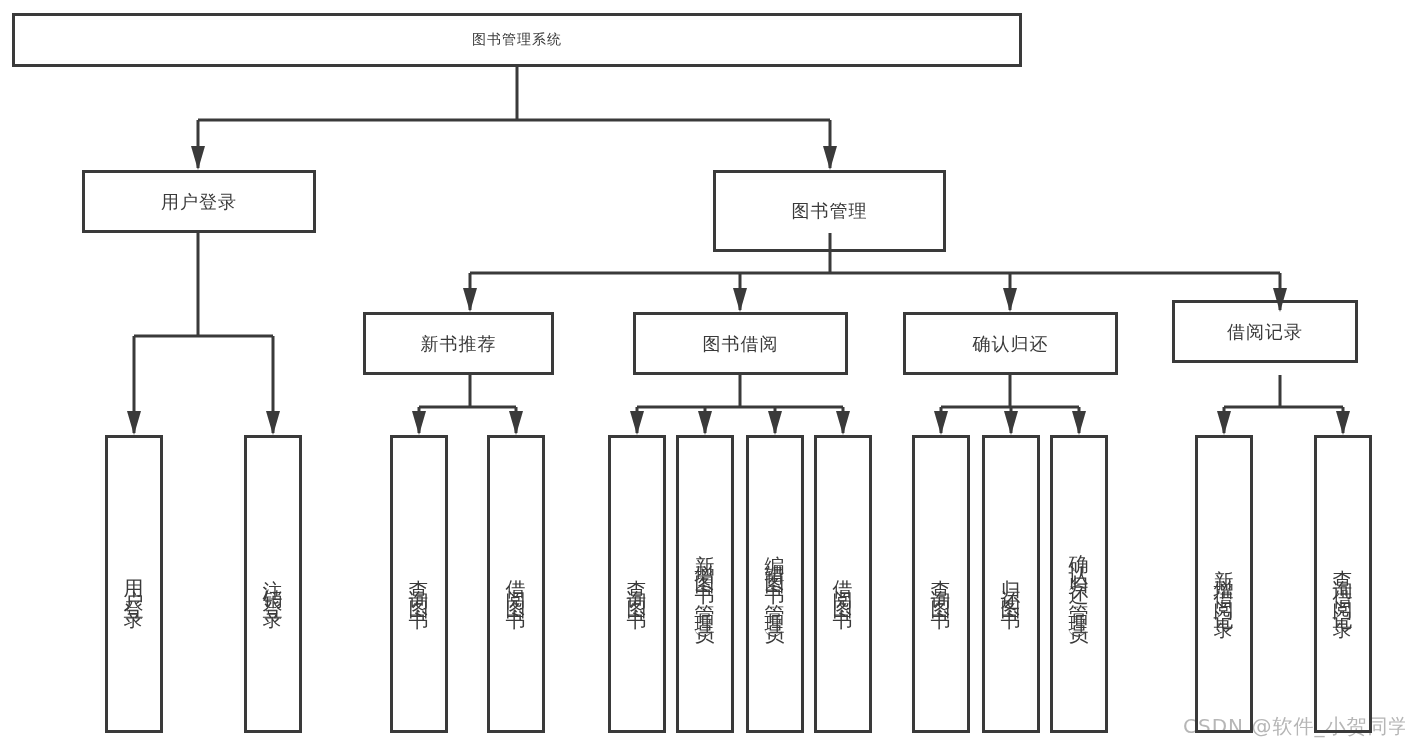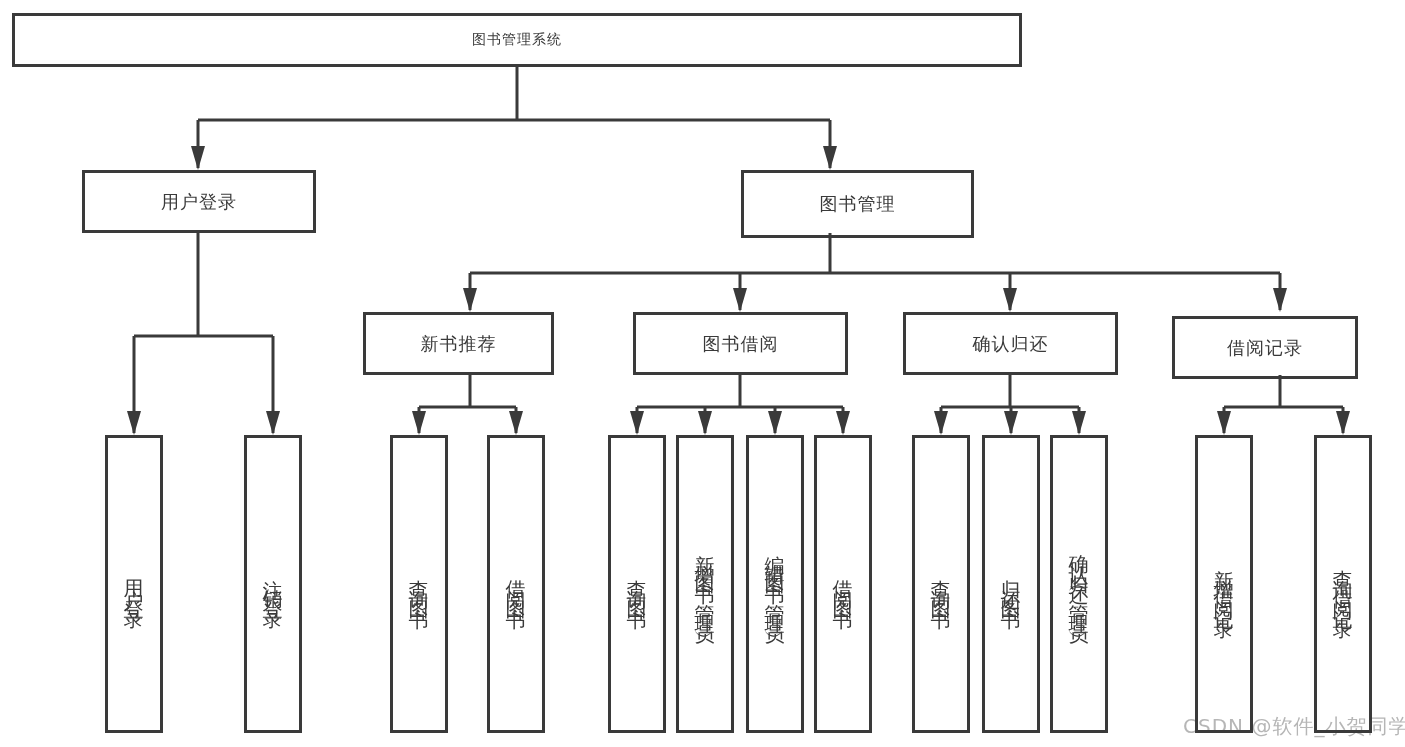--- a/index.html
+++ b/index.html
@@ -73,34 +73,34 @@
 
   <div class="watermark" style="left:1183px;top:713px;">CSDN @软件_小贺同学</div>
 
   <div class="node" style="left:12px;top:13px;width:1010px;height:54px;">
     <span class="hlabel root-label">图书管理系统</span>
   </div>
 
   <div class="node" style="left:82px;top:170px;width:234px;height:63px;">
     <span class="hlabel">用户登录</span>
   </div>
-  <div class="node" style="left:713px;top:170px;width:233px;height:68px;margin-left:28px;">
+  <div class="node" style="left:713px;top:170px;width:233px;height:82px;">
     <span class="hlabel">图书管理</span>
   </div>
 
   <div class="node" style="left:363px;top:312px;width:191px;height:63px;">
     <span class="hlabel">新书推荐</span>
   </div>
   <div class="node" style="left:633px;top:312px;width:215px;height:63px;text-align:center;">
     <span class="hlabel">图书借阅</span>
   </div>
   <div class="node" style="left:903px;top:312px;width:215px;height:63px;">
     <span class="hlabel">确认归还</span>
   </div>
-  <div class="node" style="left:1172px;top:316px;width:186px;height:63px;align-items:center;">
+  <div class="node" style="left:1172px;top:300px;width:186px;height:63px;align-items:center;">
     <span class="hlabel">借阅记录</span>
   </div>
 
   <div class="vnode" style="left:105px;top:435px;width:58px;height:298px;">
     <span class="vlabel">用户登录</span>
   </div>
   <div class="vnode" style="left:244px;top:435px;width:58px;height:298px;">
     <span class="vlabel">注销登录</span>
   </div>
 

